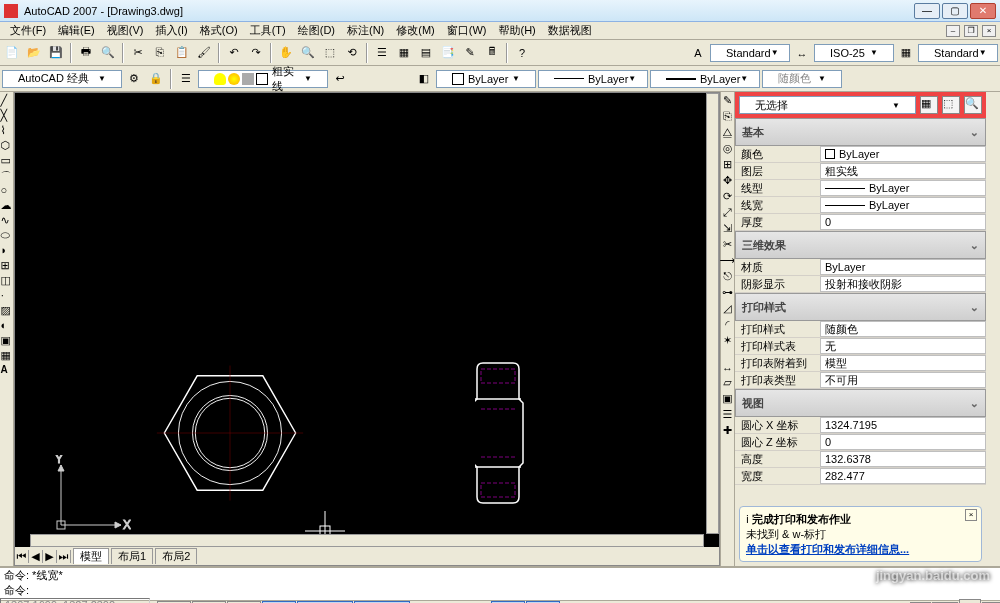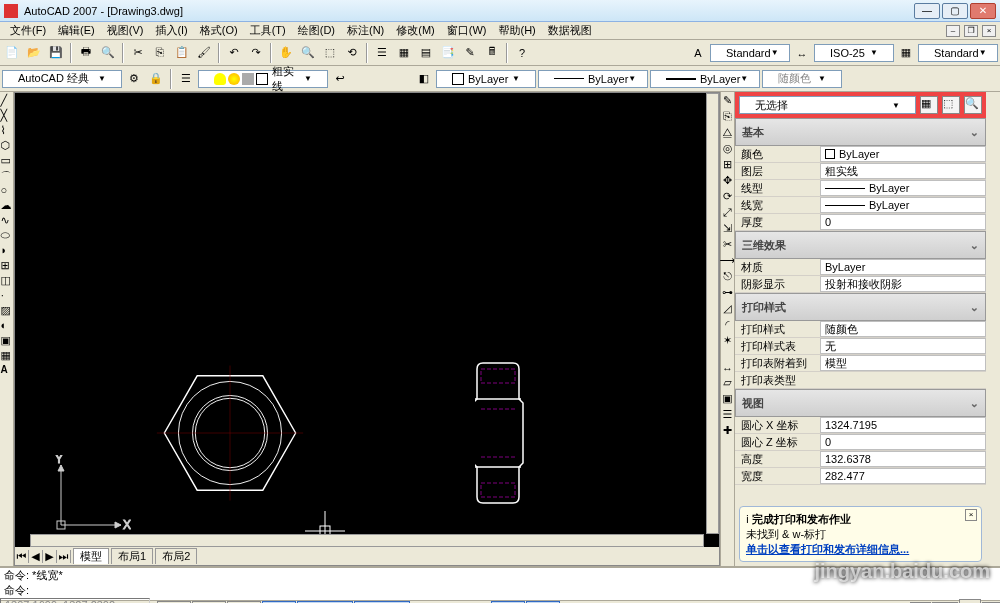--- a/index.html
+++ b/index.html
@@ -66,21 +66,21 @@
 .notif .nclose { position: absolute; right: 4px; top: 2px; width: 12px; height: 12px; border: 1px solid #888; font-size: 8px; text-align: center; }
 .notif a { color: #0040c0; text-decoration: underline; font-weight: bold; }
 
 .cmdline { height: 34px; border-top: 2px solid #aca899; background: #fff; display: flex; flex-direction: column; }
 .cmdline .row { height: 15px; padding: 0 4px; font-size: 11px; color: #000; }
 
 .status { height: 20px; background: #ece9d8; border-top: 1px solid #aca899; display: flex; align-items: center; font-size: 10px; }
 .status .coords { width: 150px; padding: 0 4px; border: 1px inset #ccc; color: #888; }
 .status .sb { padding: 1px 5px; border: 1px solid #888; margin-left: 1px; background: #ece9d8; }
 .status .sb.on { background: #c4d8f0; border-color: #316ac5; }
-.watermark { position: absolute; right: 10px; bottom: 20px; color: rgba(255,255,255,.6); font-size: 20px; font-weight: bold; pointer-events: none; text-shadow: 0 0 4px #000; }
+.watermark { position: absolute; right: 10px; bottom: 20px; color: rgba(255,255,255,.6); font-size: 13px; font-weight: bold; pointer-events: none; text-shadow: 0 0 4px #000; }
 </style>
 </head>
 <body>
 
 <div class="titlebar">
   <div class="icon"></div>
   <div class="title">AutoCAD 2007 - [Drawing3.dwg]</div>
   <div class="winbtns">
     <div class="winbtn">—</div>
     <div class="winbtn">▢</div>
@@ -380,20 +380,23 @@
         </div>
       </div>
     <div class="prow">
         <div class="k">打印表附着到</div>
         <div class="v">
           <span>模型</span>
         </div>
       </div>
     <div class="prow">
         <div class="k">打印表类型</div>
+        <div class="v">
+          <span>不可用</span>
+        </div>
       </div>
 
     <div class="pgroup-h">
         <span>视图</span>
         <span class="chev">⌄</span>
       </div>
     <div class="prow">
         <div class="k">圆心 X 坐标</div>
         <div class="v">
           <span>1324.7195</span>

